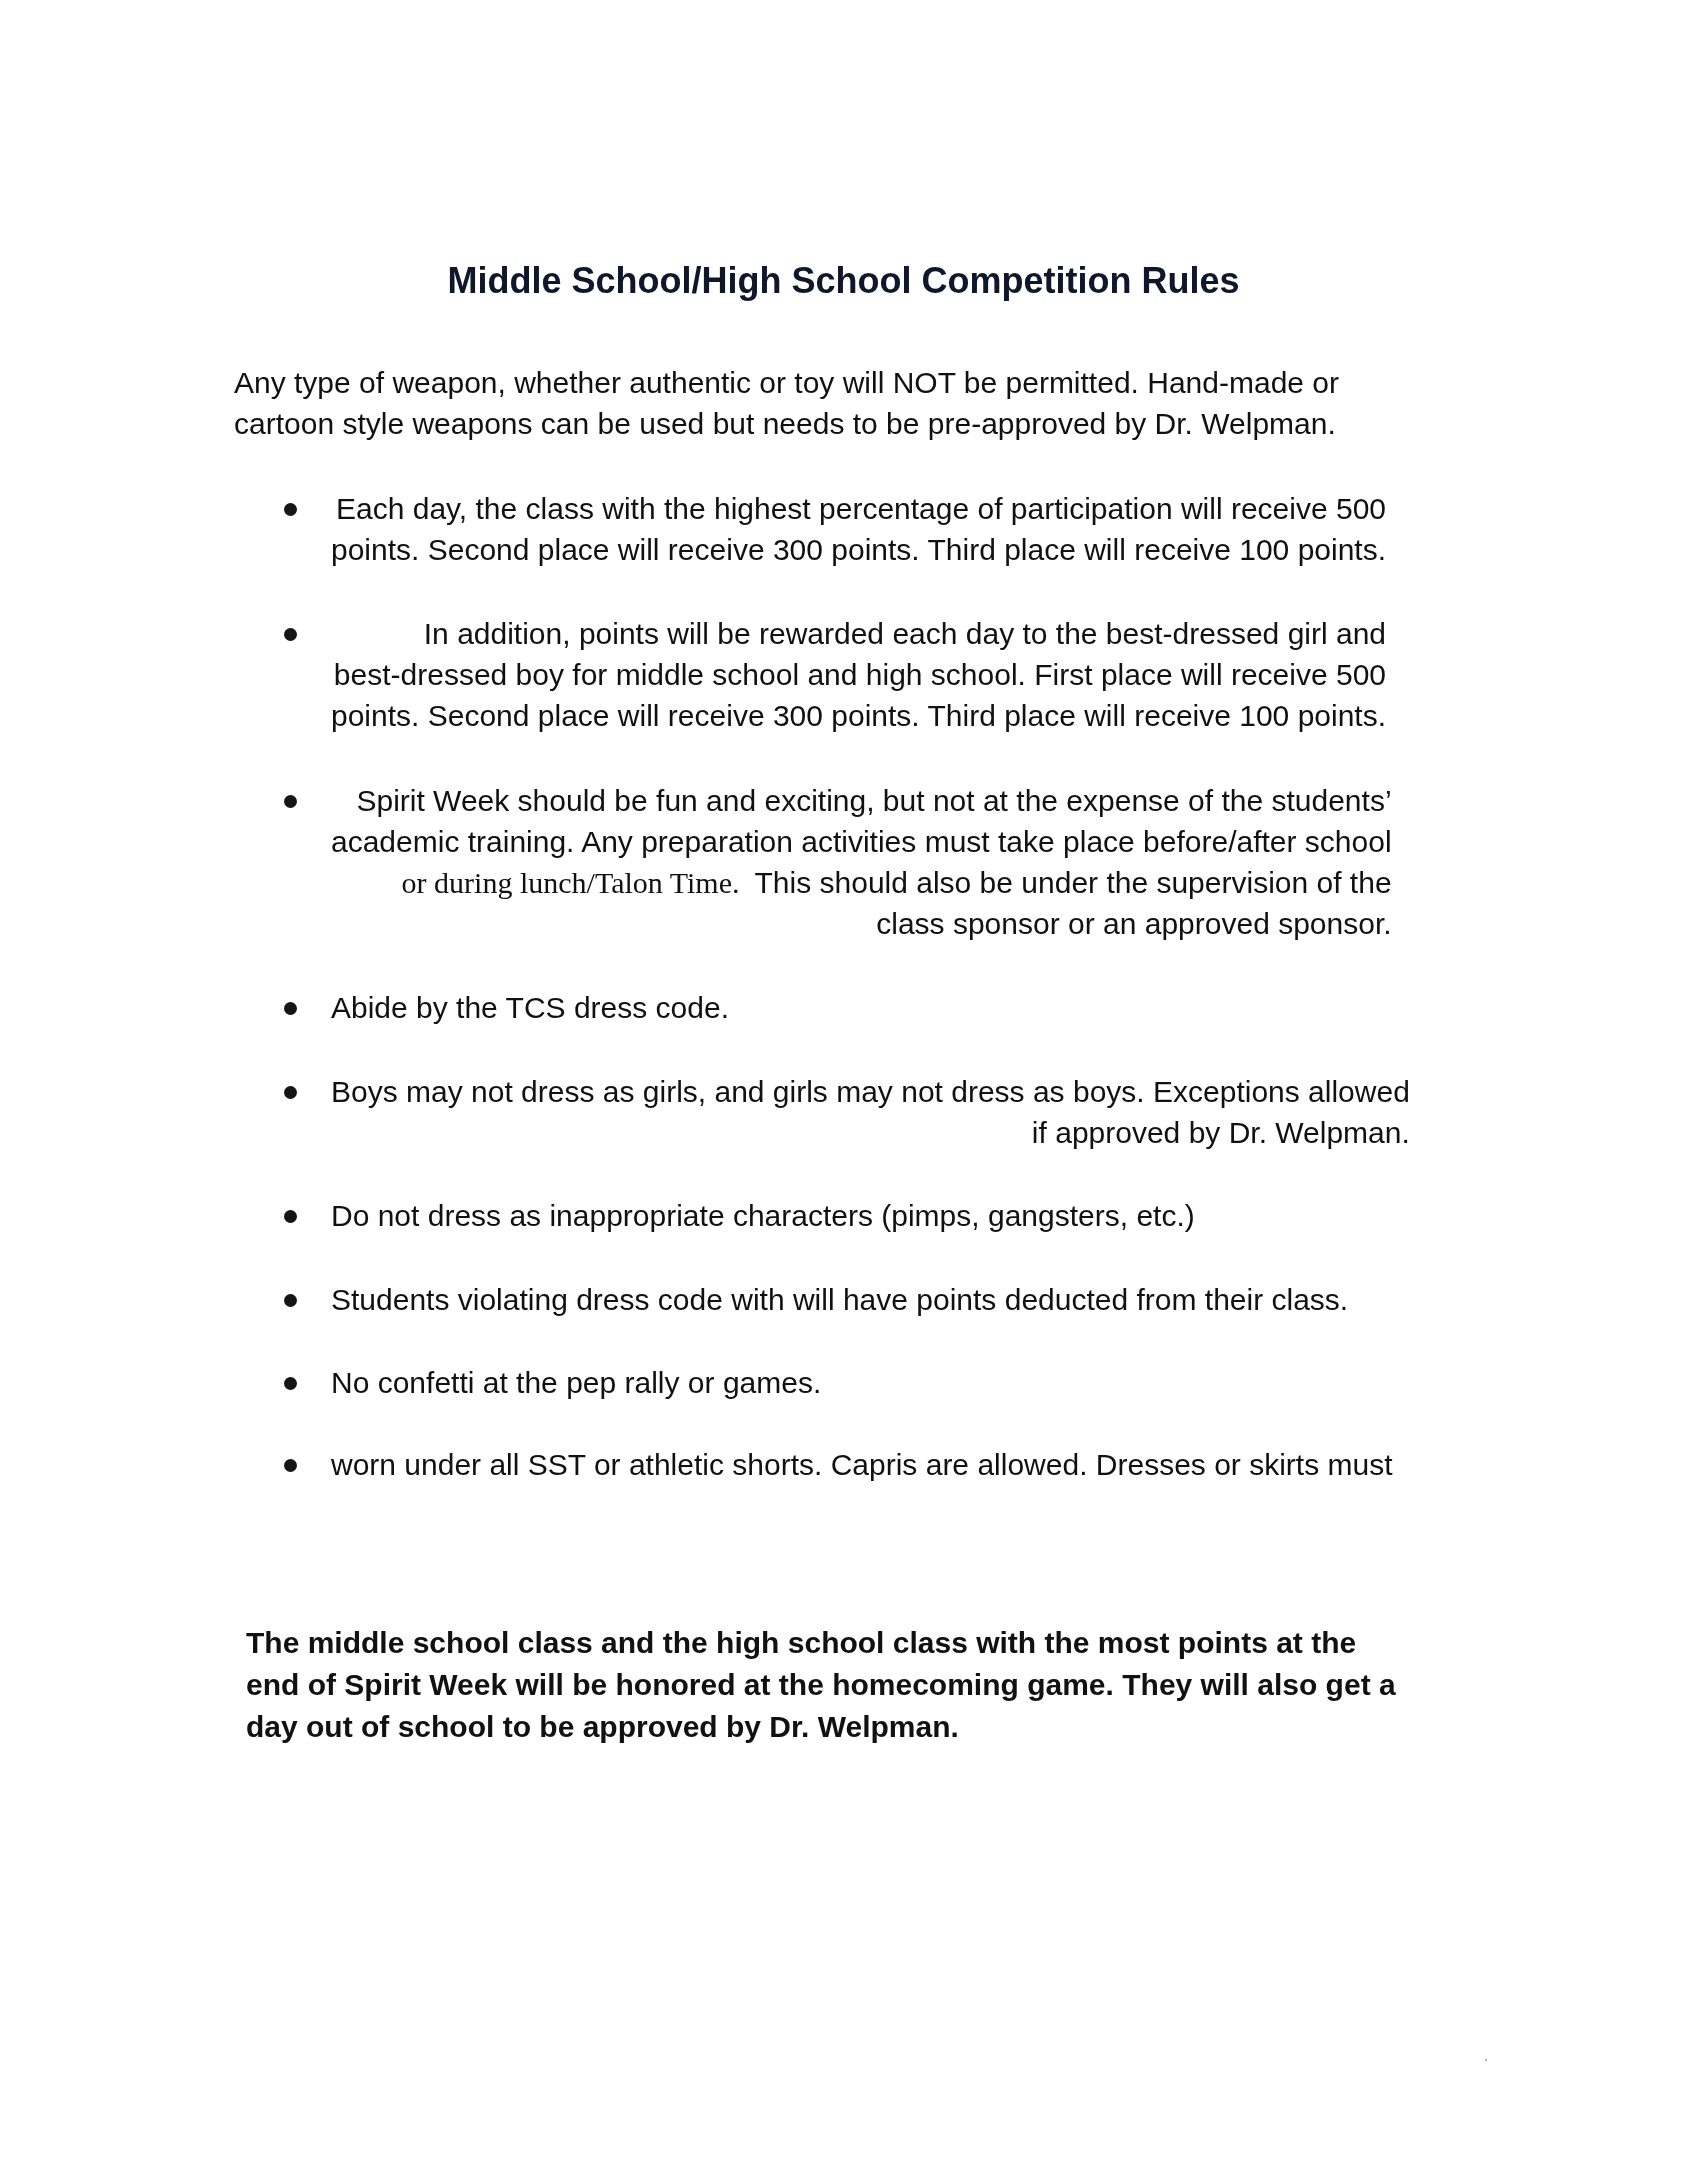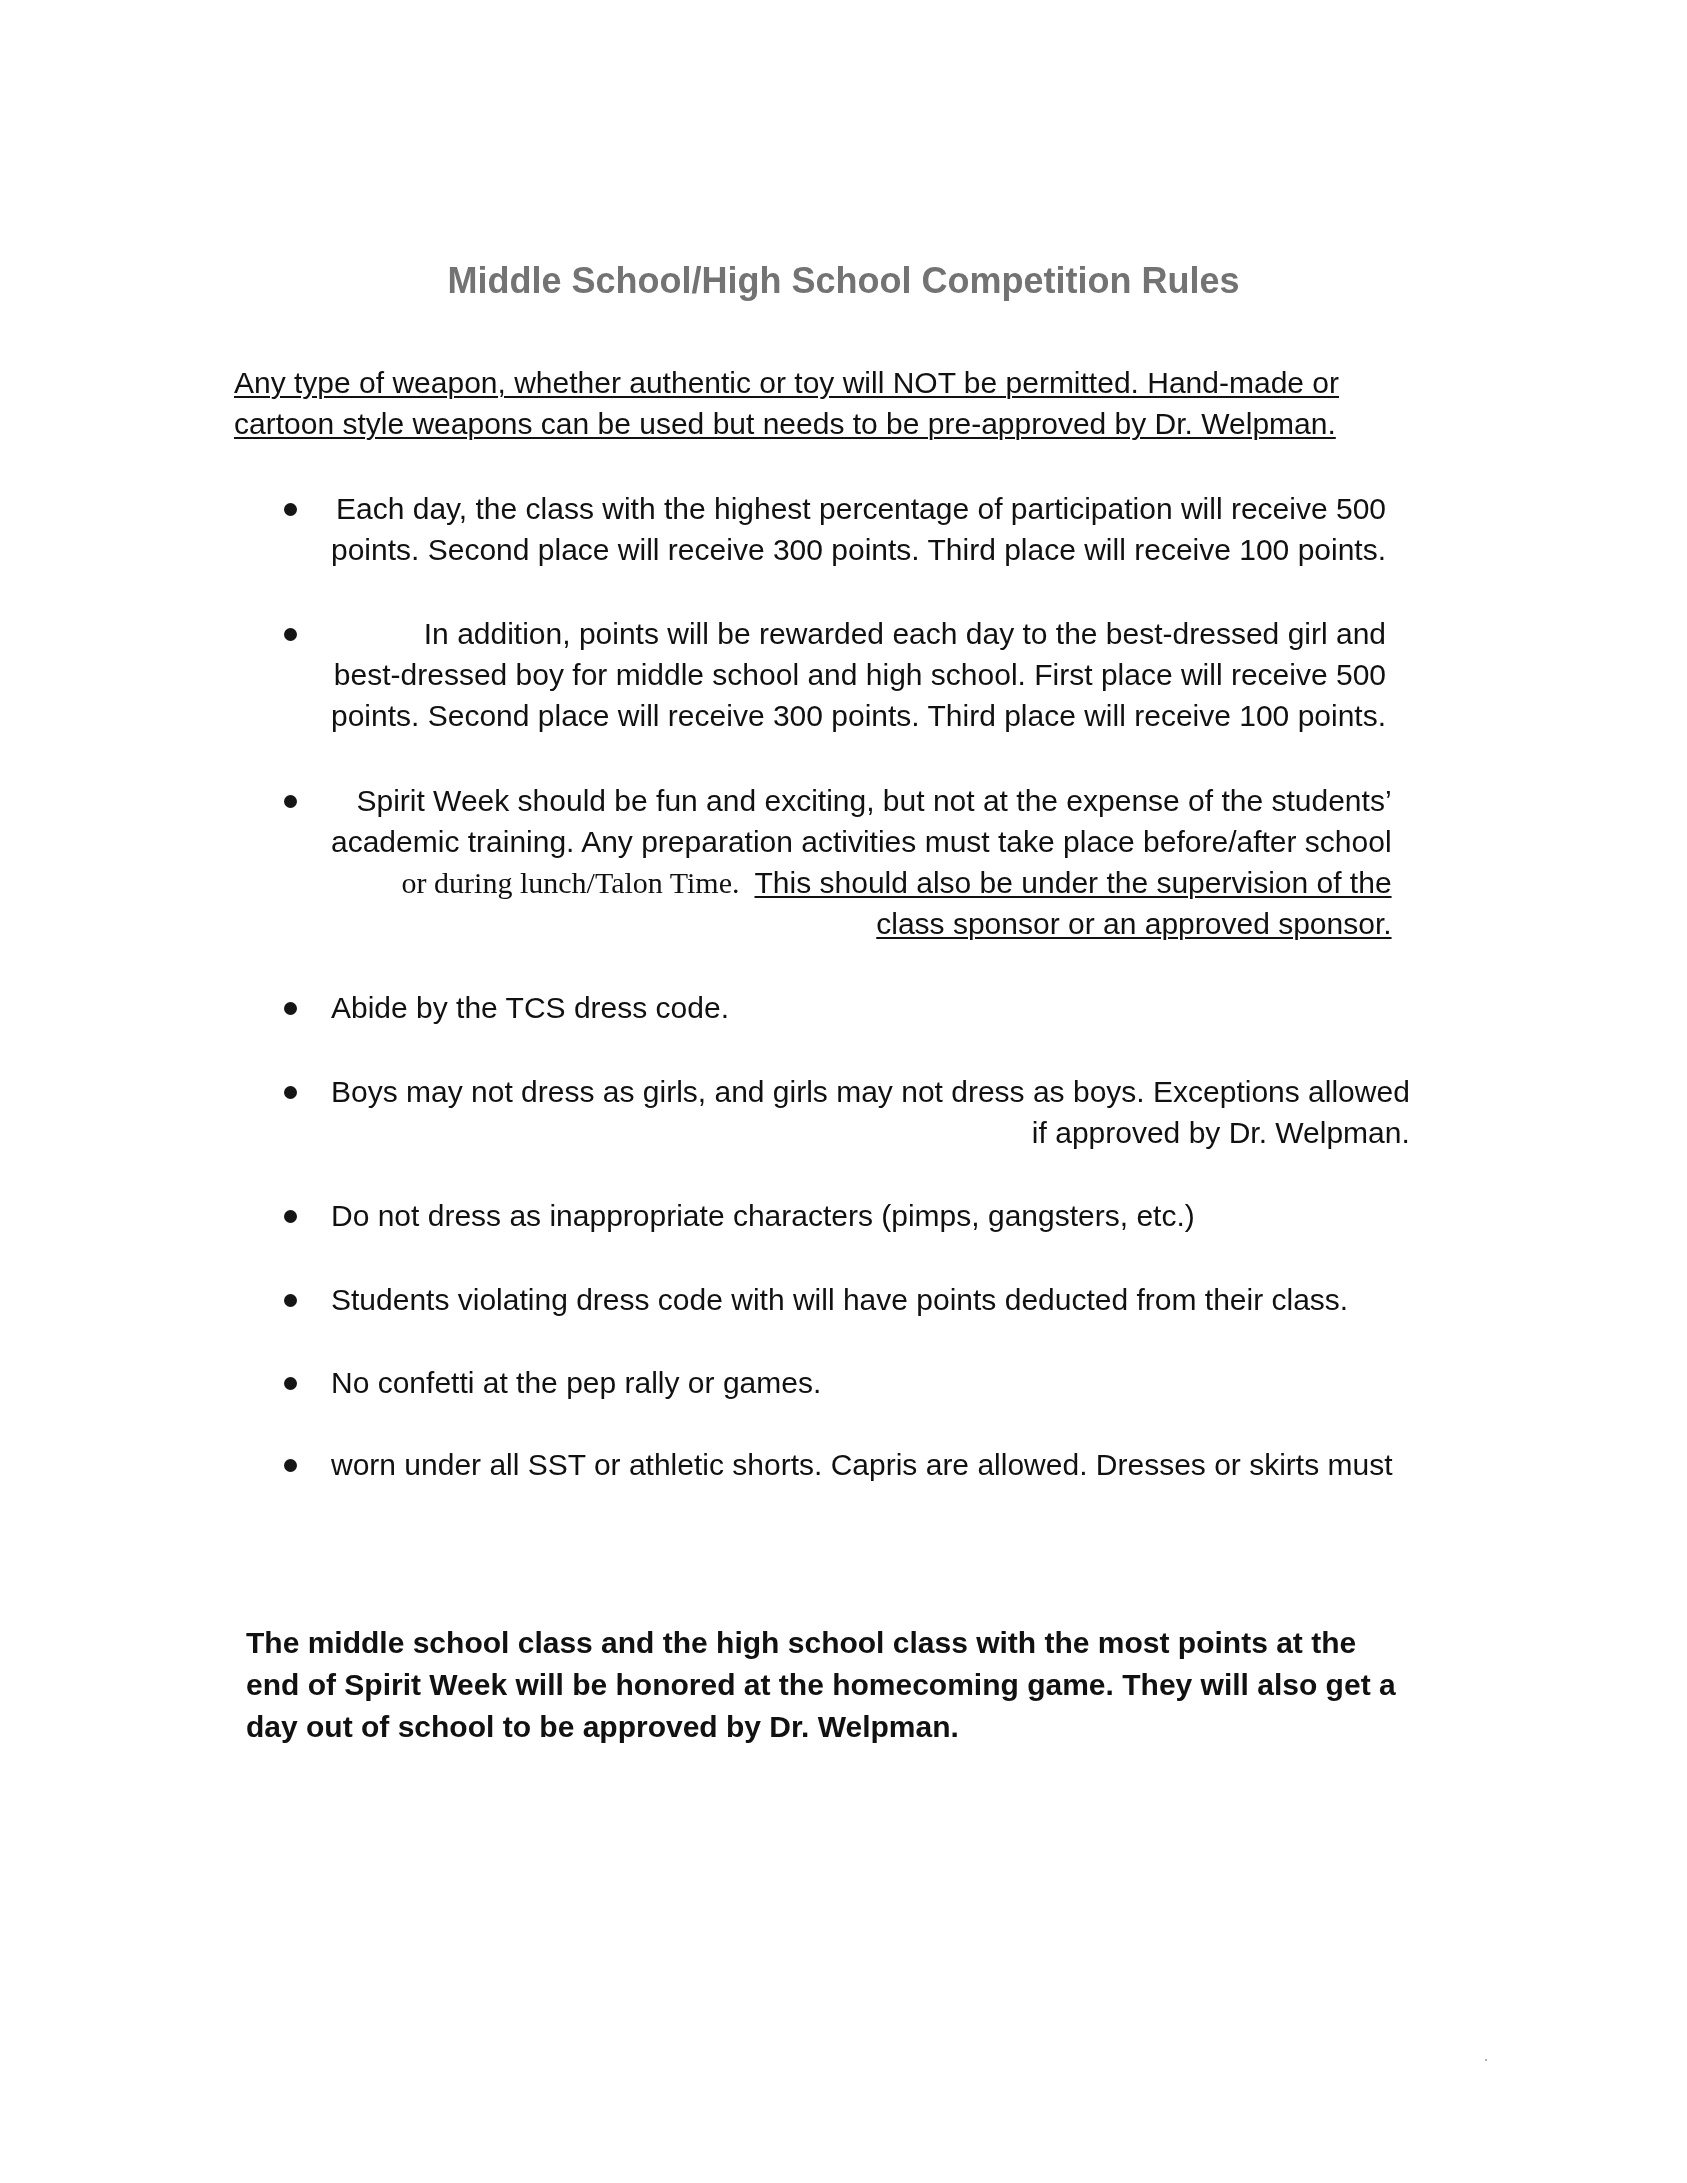--- a/index.html
+++ b/index.html
@@ -1,23 +1,23 @@
 <!DOCTYPE html>
 <html style="font-size:10.6px"><head>
 <meta charset="utf-8">
 <style>
   html, body { margin: 0; padding: 0; background: #ffffff; }
   body { width: 1687px; height: 2183px; position: relative; overflow: hidden;
          font-family: "Liberation Sans", sans-serif; color: #111111; }
   .page { position: absolute; left: 0; top: 0; width: 1687px; height: 2183px; background: #ffffff; }
   .title { position: absolute; left: 0; width: 1687px; top: 259px; text-align: center;
-           font-size: 36px; font-weight: bold; color: #737373; line-height: 44px; white-space: nowrap; }
+           font-size: 36px; font-weight: bold; color: #0f172a; line-height: 44px; white-space: nowrap; }
   .para { position: absolute; left: 234px; font-size: 30px; line-height: 41px; white-space: nowrap; }
   .para .line { display: block; height: 41px; }
-  .u { text-decoration: underline; text-decoration-thickness: 2px; text-underline-offset: 3.3px; }
+  .u { text-decoration-thickness: 2px; text-underline-offset: 3.3px; }
   .intro { top: 362px; }
   .bullet { position: absolute; left: 234px; font-size: 30px; line-height: 41px; white-space: nowrap; }
   .bullet .dot { position: absolute; left: 50px; top: 14.6px; width: 13.2px; height: 13.2px; border-radius: 50%; background: #151515; }
   .bullet .text { position: absolute; left: 97px; top: 0; text-align: right; }
   .bullet .line { display: block; height: 41px; }
   .closing { top: 1622px; left: 235px; font-weight: bold; line-height: 42px; font-size: 30px; margin-left: 11px; }
   .closing .line { height: 42px; }
   .speck { position: absolute; left: 1485px; top: 2059px; width: 2px; height: 2px; background: #999; border-radius: 50%; }
 </style>
 </head>

